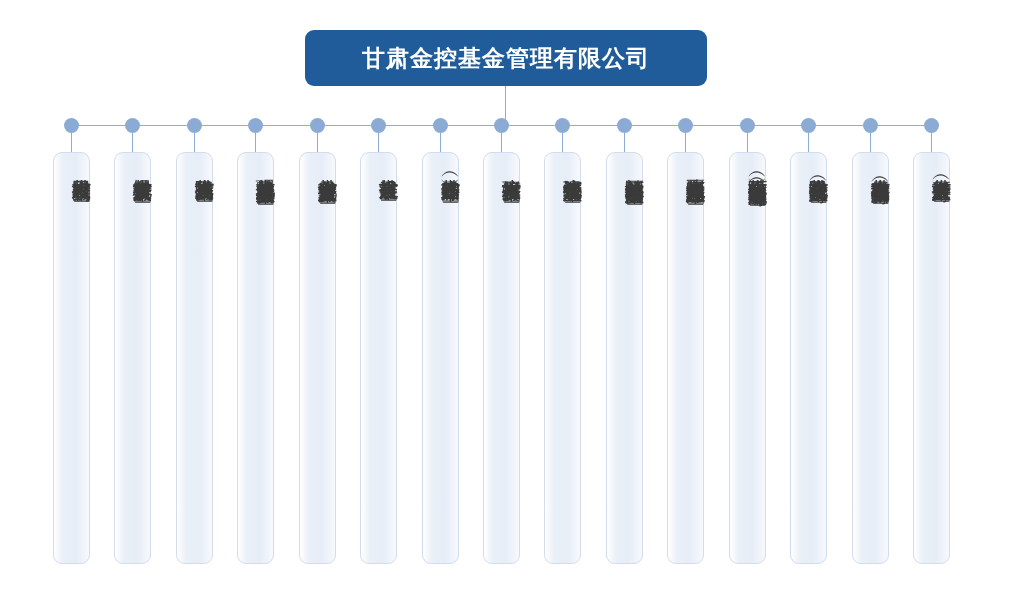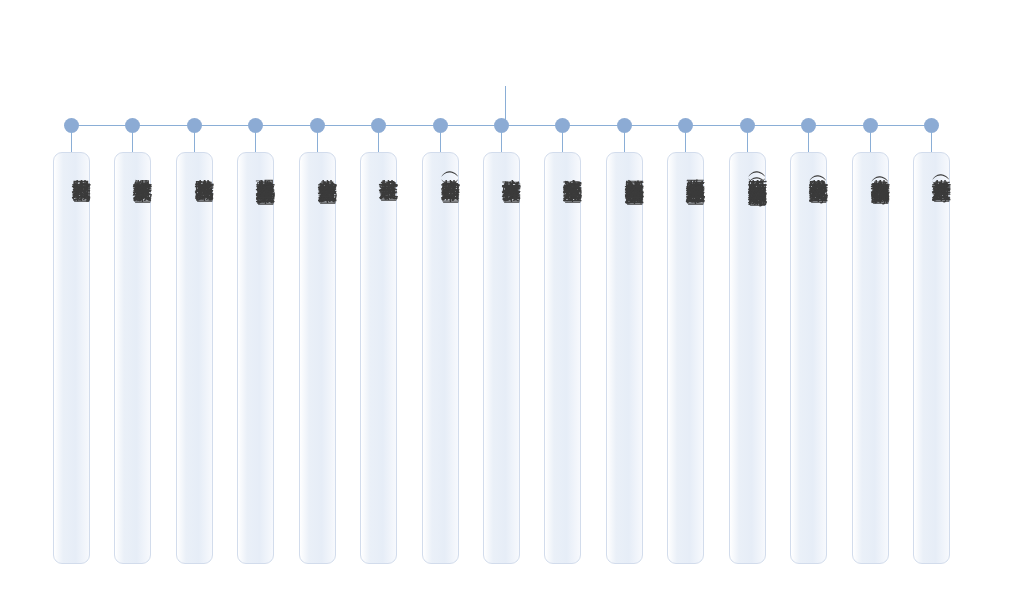--- a/index.html
+++ b/index.html
@@ -98,20 +98,23 @@
     text-align: left;
     white-space: nowrap;
     -webkit-font-feature-settings: "vert";
   }
 </style>
 </head>
 <body>
 
 <div id="org-chart">
 
+  <div class="root-node">
+    <span class="root-label">甘肃金控基金管理有限公司</span>
+  </div>
 
   <div class="trunk"></div>
 
   <div class="bus-line" style="left: 71px; width: 860px;"></div>
 
   <div id="leaf-layer">
       <div class="node-dot" style="left: 71px;"></div>
       <div class="drop-line" style="left: 71px;"></div>
       <div class="leaf-bar" style="left: 71px; height: 412px;">
         <div class="leaf-text">甘肃农田水利投资基金</div>

